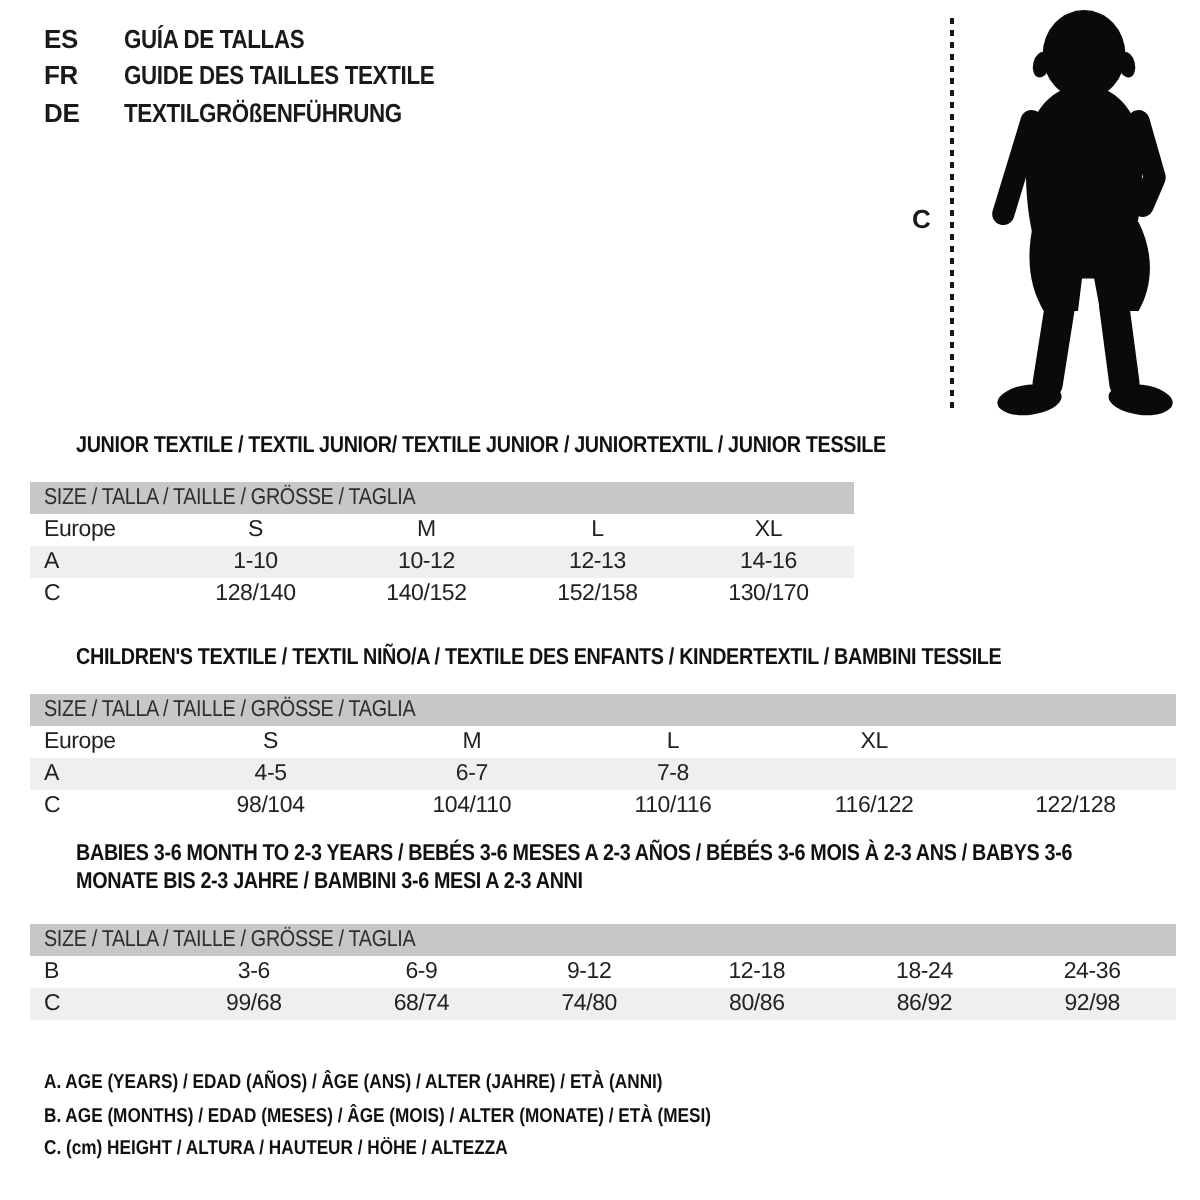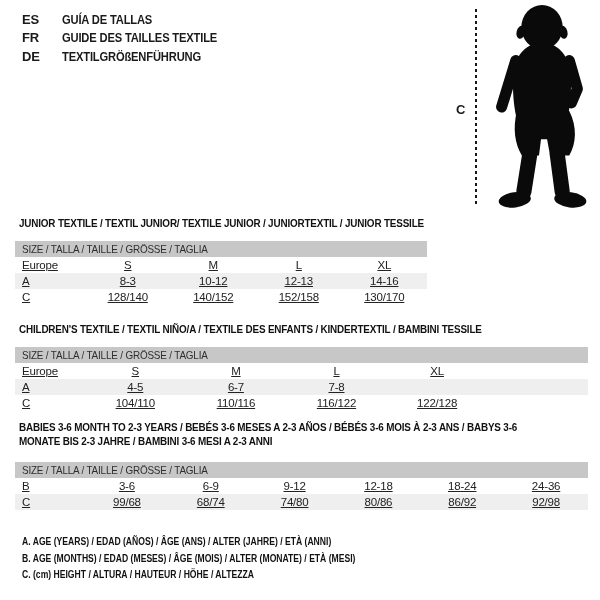--- a/index.html
+++ b/index.html
@@ -25,25 +25,25 @@
   .lang-code{width:40px;flex:0 0 40px;}
   
   .figure{position:absolute;left:446px;top:2px;width:152px;height:212px;}
   .dash-line{position:absolute;left:29px;top:7px;width:2px;height:198px;
     background:repeating-linear-gradient(to bottom,#161616 0 3px,transparent 3px 6px);}
   .c-label{position:absolute;left:10px;top:100px;font-size:13px;font-weight:700;}
   .figure svg{position:absolute;left:38px;top:0;}
 
   
   .size-table{position:absolute;left:15px;}
-  .t-title{font-weight:700;font-size:11.5px;letter-spacing:-.2px;color:#111;margin-left:4px;}
+  .t-title{font-weight:700;font-size:11.5px;letter-spacing:-.2px;color:#111;margin-left:23px;}
   .t-title .cond{line-height:13.5px;}
   .size-bar{height:16px;line-height:16px;background:var(--bar);color:#2e2e2e;
     font-size:11.5px;padding-left:7px;letter-spacing:-.2px;}
-  .trow{display:grid;height:16px;align-items:center;font-size:11.5px;color:#222;letter-spacing:-.2px;text-decoration:underline;}
+  .trow{display:grid;height:16px;align-items:center;font-size:11.5px;color:#222;letter-spacing:-.2px;}
   .trow .cell{text-align:center;line-height:16px;}
   .trow .cell.label{text-align:left;padding-left:7px;}
   .trow.shaded{background:var(--zebra);}
   #table-junior{top:217px;width:412px;}
   #table-junior .size-bar{margin-top:10px;}
   #table-children{top:323px;width:573px;}
   #table-children .size-bar{margin-top:10px;}
   #table-babies{top:421px;width:573px;}
   #table-babies .t-title .cond{white-space:normal;width:612px;}
   #table-babies .size-bar{margin-top:14px;}
@@ -96,21 +96,21 @@
   <div>
       <div class="trow" style="grid-template-columns: 70px repeat(4, 1fr);">
         <div class="cell label">Europe</div>
         <div class="cell">S</div>
         <div class="cell">M</div>
         <div class="cell">L</div>
         <div class="cell">XL</div>
       </div>
       <div class="trow shaded" style="grid-template-columns: 70px repeat(4, 1fr);">
         <div class="cell label">A</div>
-        <div class="cell">8-3</div>
+        <div class="cell">1-10</div>
         <div class="cell">10-12</div>
         <div class="cell">12-13</div>
         <div class="cell">14-16</div>
       </div>
       <div class="trow" style="grid-template-columns: 70px repeat(4, 1fr);">
         <div class="cell label">C</div>
         <div class="cell">128/140</div>
         <div class="cell">140/152</div>
         <div class="cell">152/158</div>
         <div class="cell">130/170</div>
@@ -130,20 +130,21 @@
         <div class="cell">XL</div>
       </div>
       <div class="trow shaded" style="grid-template-columns: 70px repeat(5, 1fr);">
         <div class="cell label">A</div>
         <div class="cell">4-5</div>
         <div class="cell">6-7</div>
         <div class="cell">7-8</div>
       </div>
       <div class="trow" style="grid-template-columns: 70px repeat(5, 1fr);">
         <div class="cell label">C</div>
+        <div class="cell">98/104</div>
         <div class="cell">104/110</div>
         <div class="cell">110/116</div>
         <div class="cell">116/122</div>
         <div class="cell">122/128</div>
       </div>
     </div>
 </div>
 
 <div class="size-table" id="table-babies">
   <div class="t-title"><span class="cond">BABIES 3-6 MONTH TO 2-3 YEARS / BEBÉS 3-6 MESES A 2-3 AÑOS / BÉBÉS 3-6 MOIS À 2-3 ANS / BABYS 3-6 MONATE BIS 2-3 JAHRE / BAMBINI 3-6 MESI A 2-3 ANNI</span></div>

